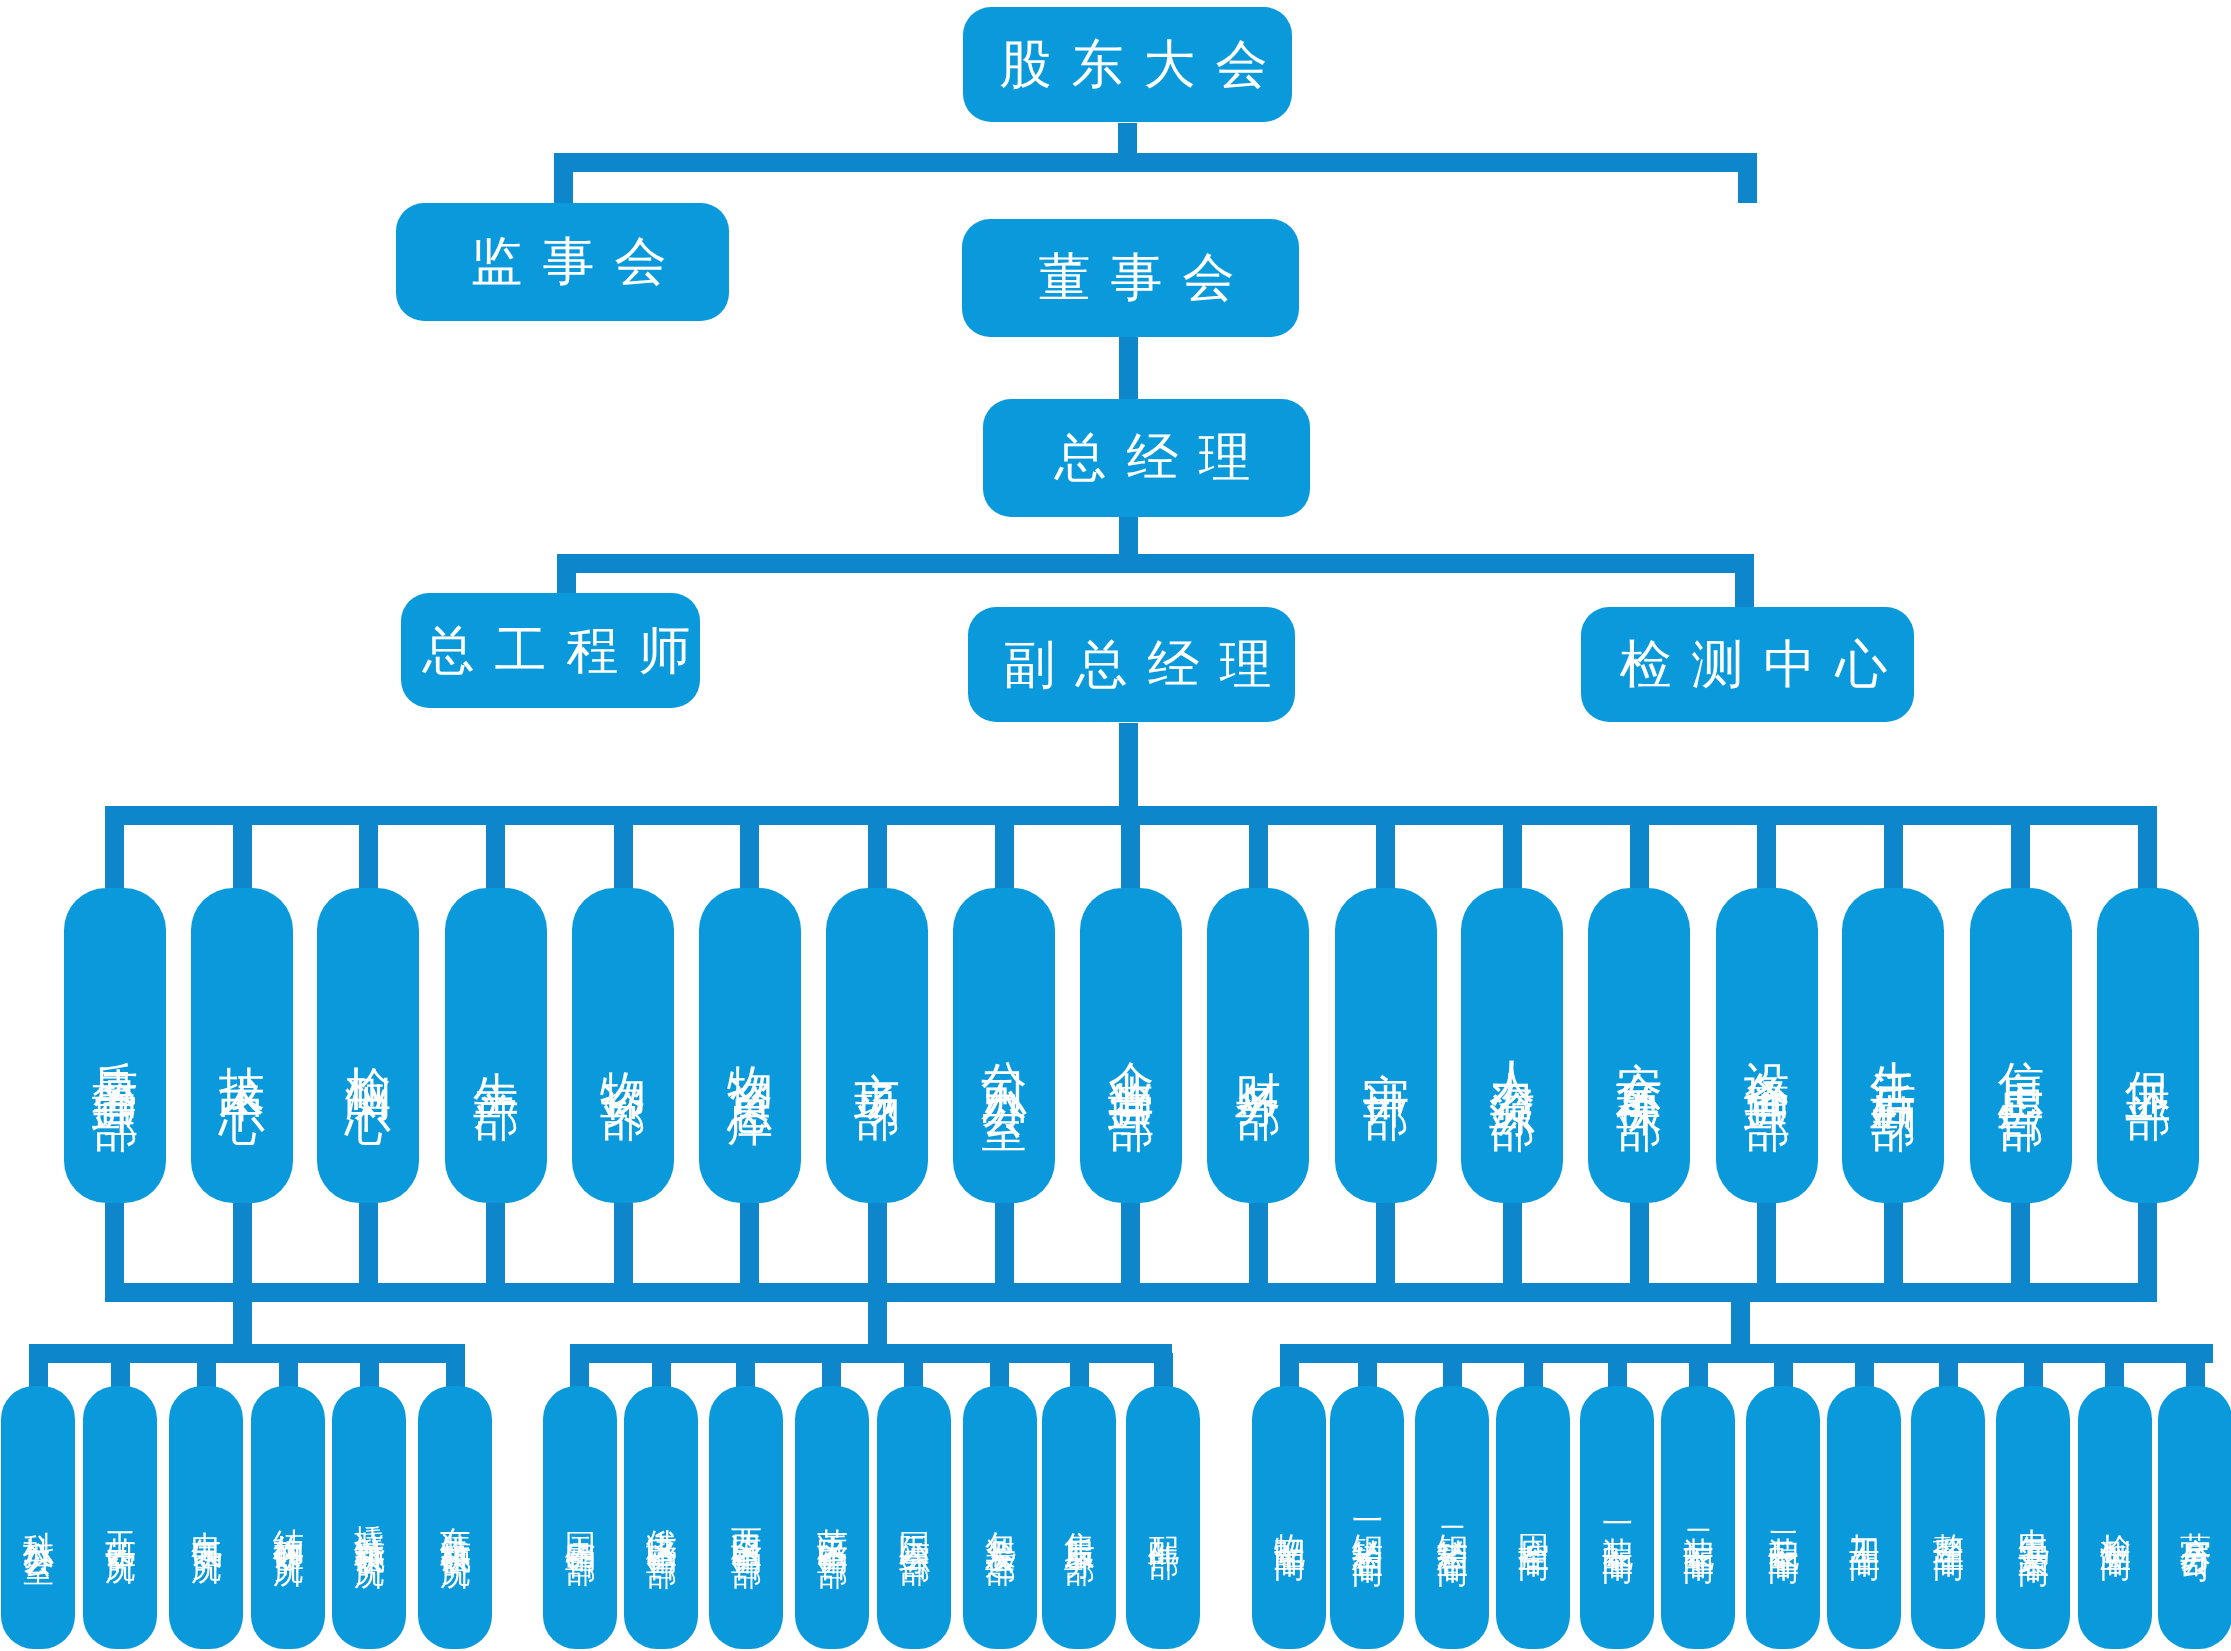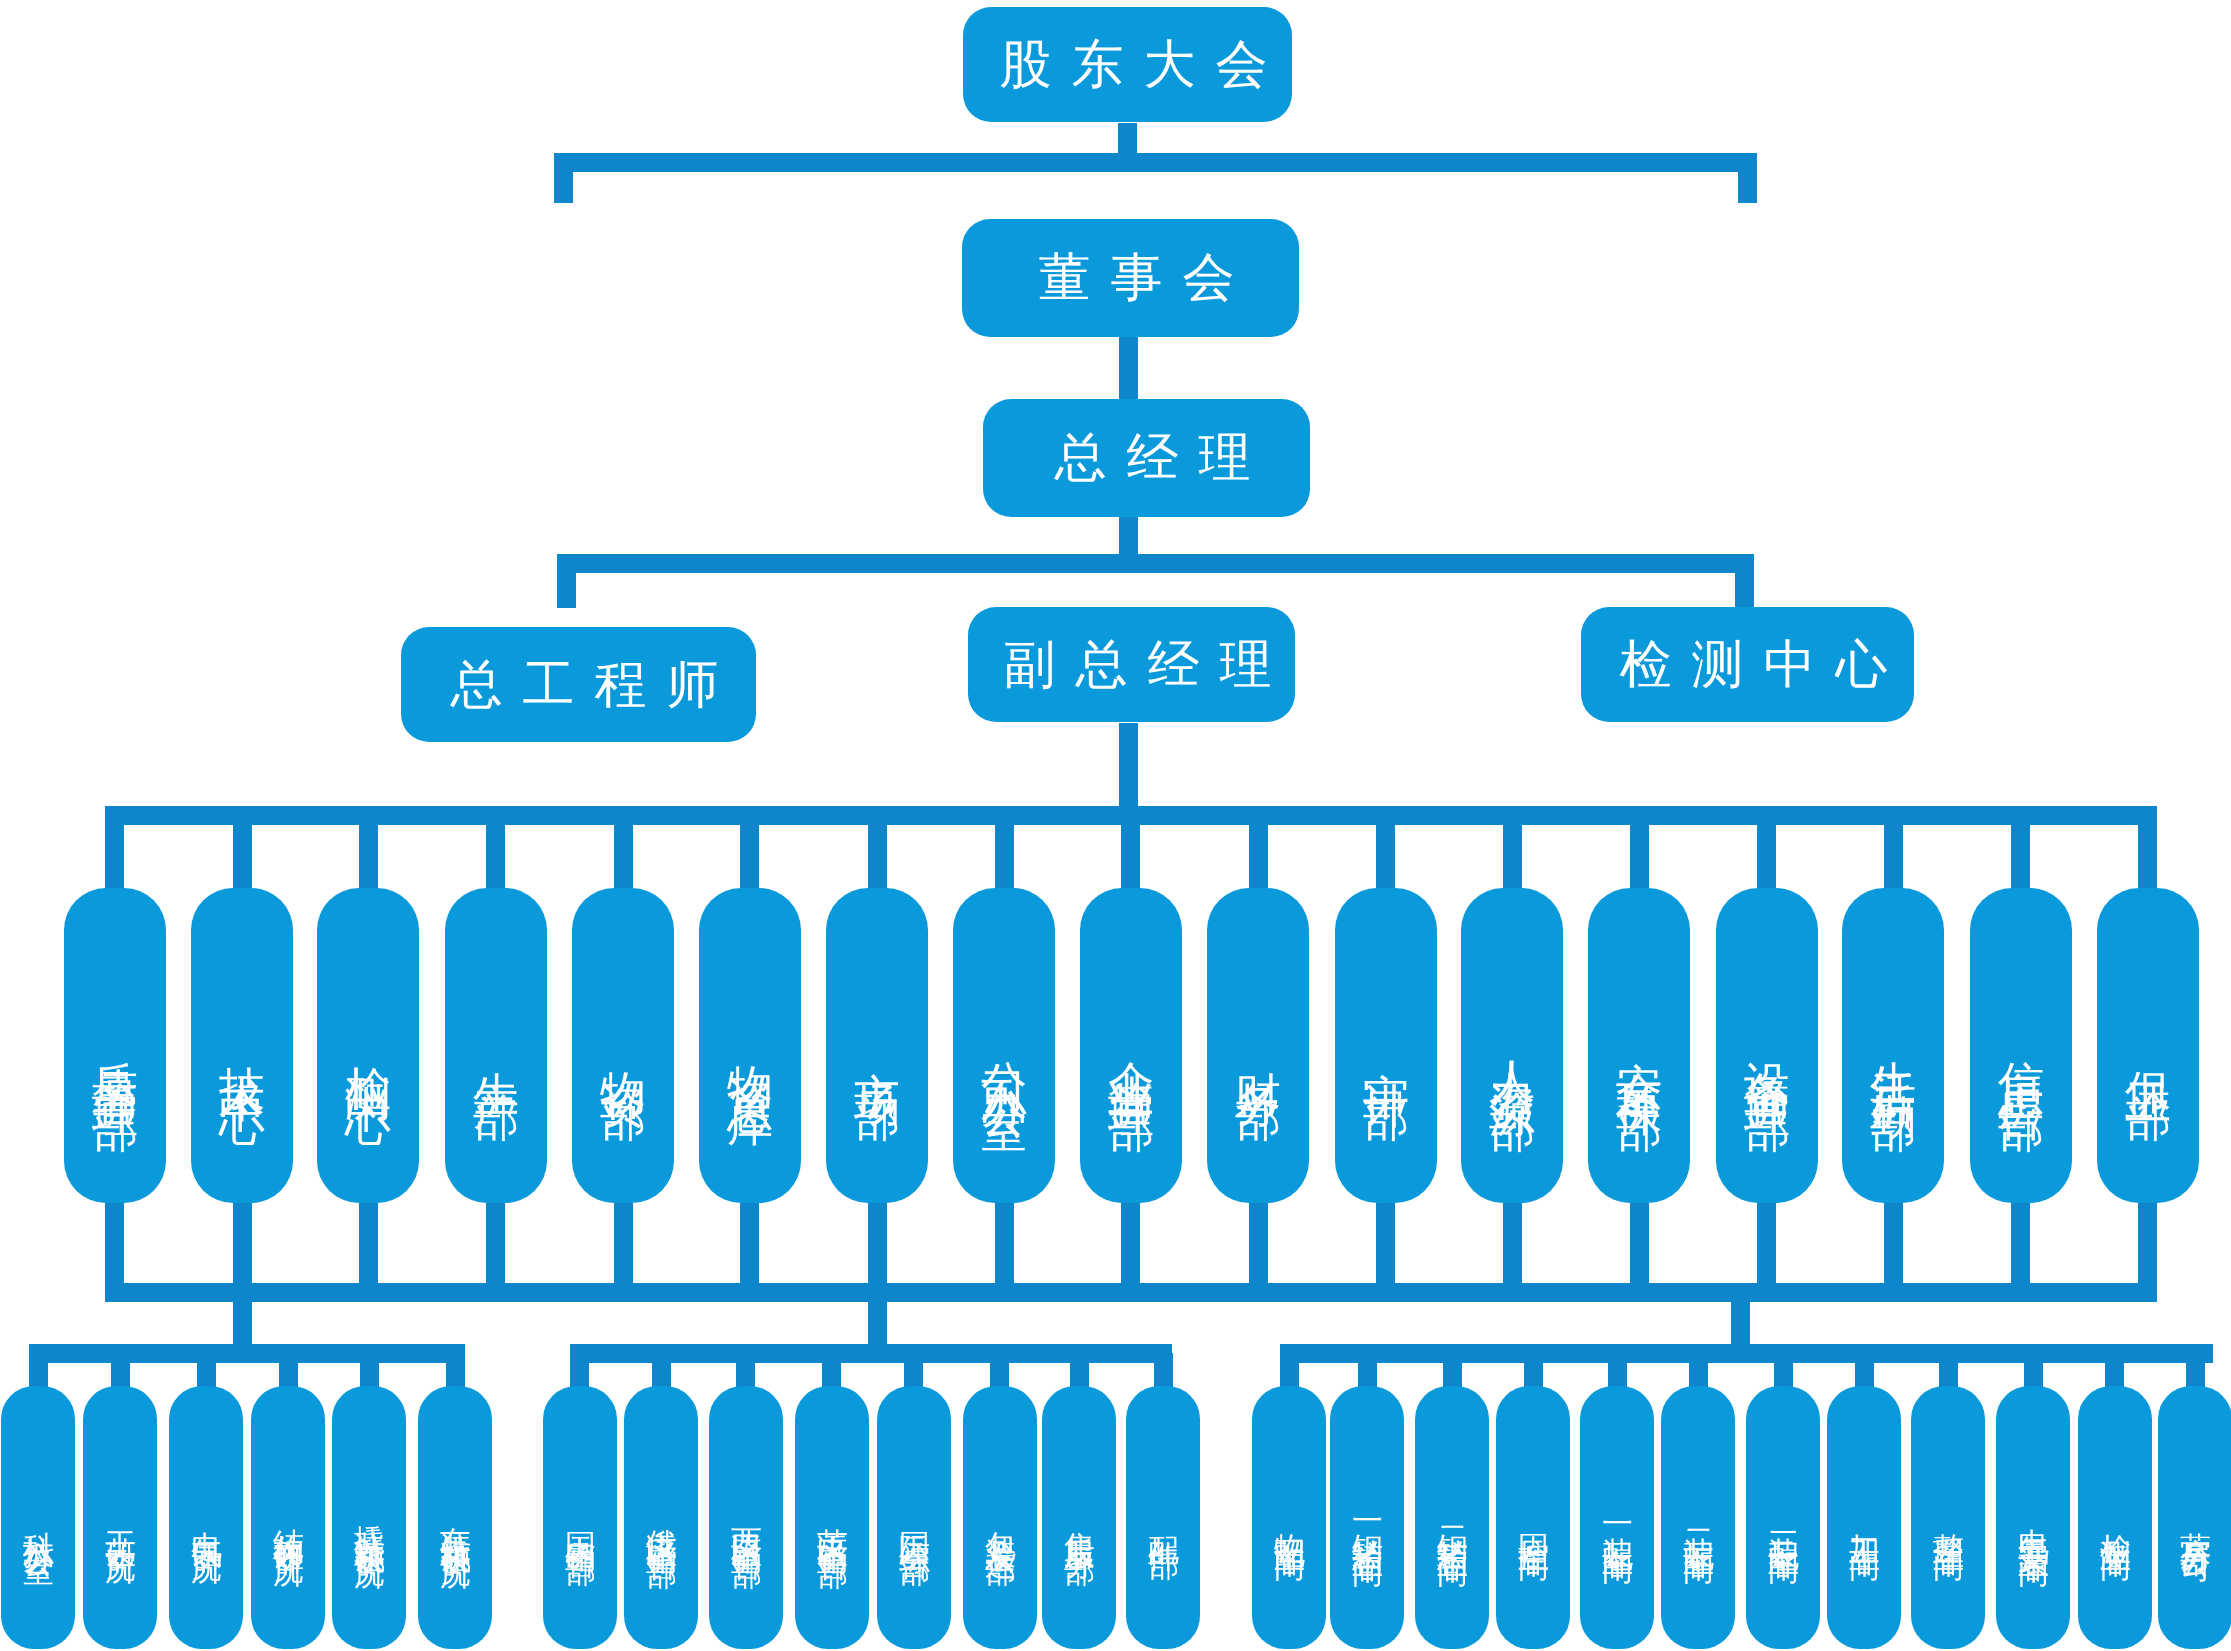--- a/index.html
+++ b/index.html
@@ -124,23 +124,24 @@
     <div class="line" style="left: 1524px; top: 1353px; width: 18.5px; height: 37px;"></div>
     <div class="line" style="left: 1608px; top: 1353px; width: 18.5px; height: 37px;"></div>
     <div class="line" style="left: 1689px; top: 1353px; width: 18.5px; height: 37px;"></div>
     <div class="line" style="left: 1774px; top: 1353px; width: 18.5px; height: 37px;"></div>
     <div class="line" style="left: 1855px; top: 1353px; width: 18.5px; height: 37px;"></div>
     <div class="line" style="left: 1939px; top: 1353px; width: 18.5px; height: 37px;"></div>
     <div class="line" style="left: 2024px; top: 1353px; width: 18.5px; height: 37px;"></div>
     <div class="line" style="left: 2105px; top: 1353px; width: 18.5px; height: 37px;"></div>
     <div class="line" style="left: 2186px; top: 1353px; width: 18.5px; height: 37px;"></div>
     <div class="hbox" style="left: 963px; top: 7.4px; width: 329px; height: 115px;">股东大会</div>
+    <div class="hbox" style="left: 396px; top: 203px; width: 333px; height: 118px;">监事会</div>
     <div class="hbox" style="left: 962px; top: 219px; width: 337px; height: 118px;">董事会</div>
     <div class="hbox" style="left: 967px; top: 399px; width: 327px; height: 118px; margin-left: 16px;">总经理</div>
-    <div class="hbox" style="left: 401px; top: 627px; width: 355px; height: 115px;">总工程师</div>
+    <div class="hbox" style="left: 401px; top: 593px; width: 299px; height: 115px;">总工程师</div>
     <div class="hbox" style="left: 968px; top: 607px; width: 327px; height: 115px;">副总经理</div>
     <div class="hbox" style="left: 1581px; top: 607px; width: 333px; height: 115px;">检测中心</div>
     <div class="vbox dept" style="left: 64px; top: 888px; width: 102px; height: 315px;">质量管理部</div>
     <div class="vbox dept" style="left: 191px; top: 888px; width: 102px; height: 315px;">技术中心</div>
     <div class="vbox dept" style="left: 317px; top: 888px; width: 102px; height: 315px;">检测中心</div>
     <div class="vbox dept" style="left: 445px; top: 888px; width: 102px; height: 315px;">生产部</div>
     <div class="vbox dept" style="left: 572px; top: 888px; width: 102px; height: 315px;">物资部</div>
     <div class="vbox dept" style="left: 699px; top: 888px; width: 102px; height: 315px;">物资总库</div>
     <div class="vbox dept" style="left: 826px; top: 888px; width: 102px; height: 315px;">市场部</div>
     <div class="vbox dept" style="left: 953px; top: 888px; width: 102px; height: 315px;">公司办公室</div>

